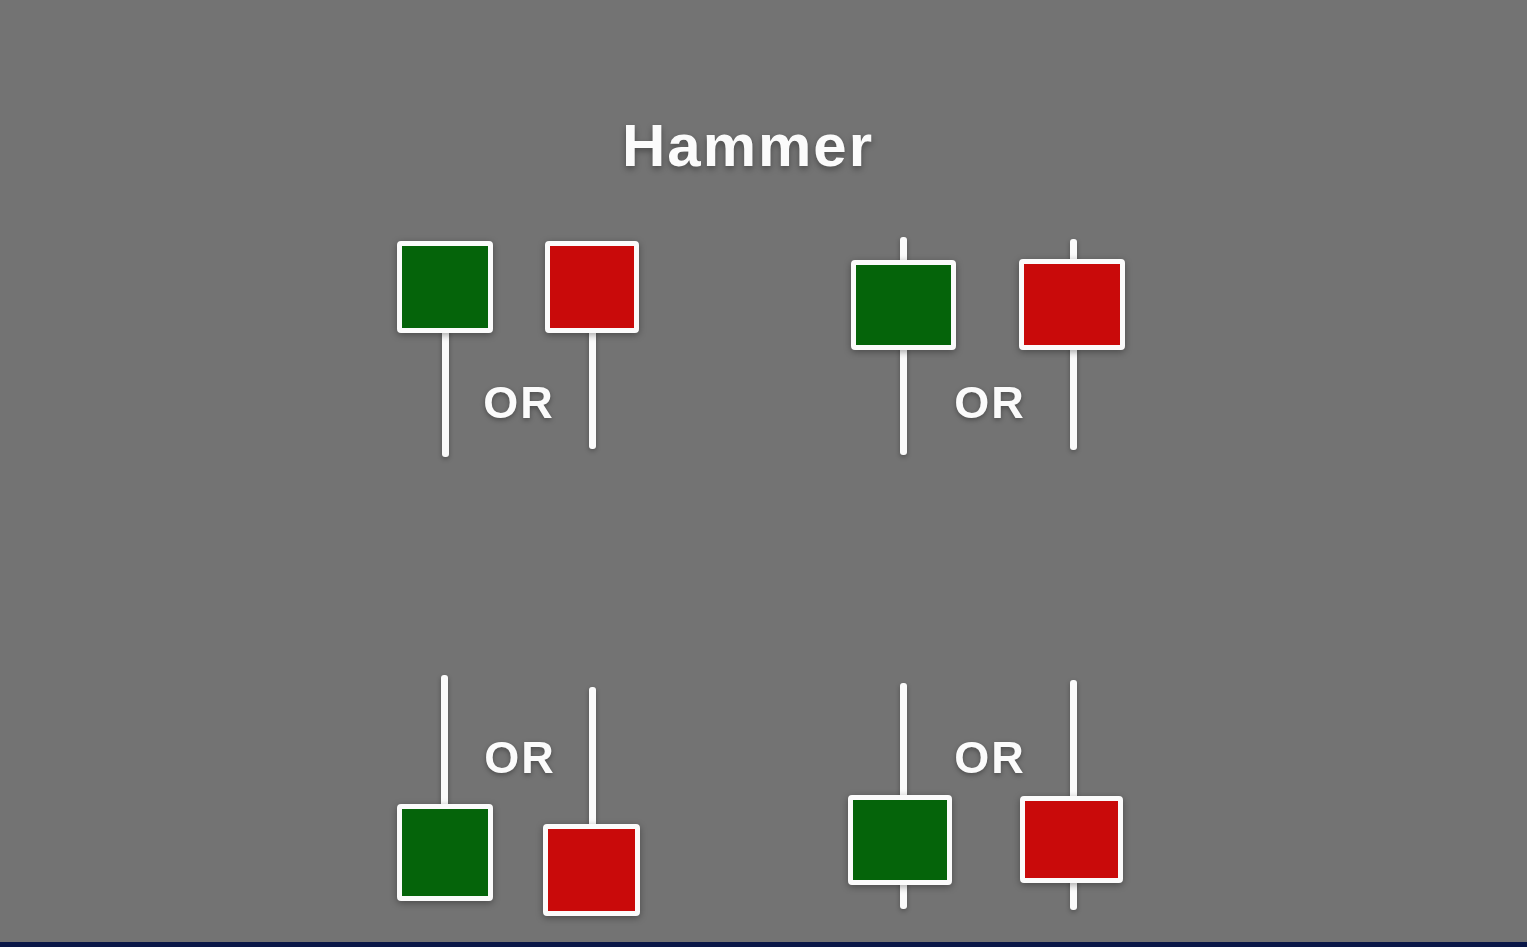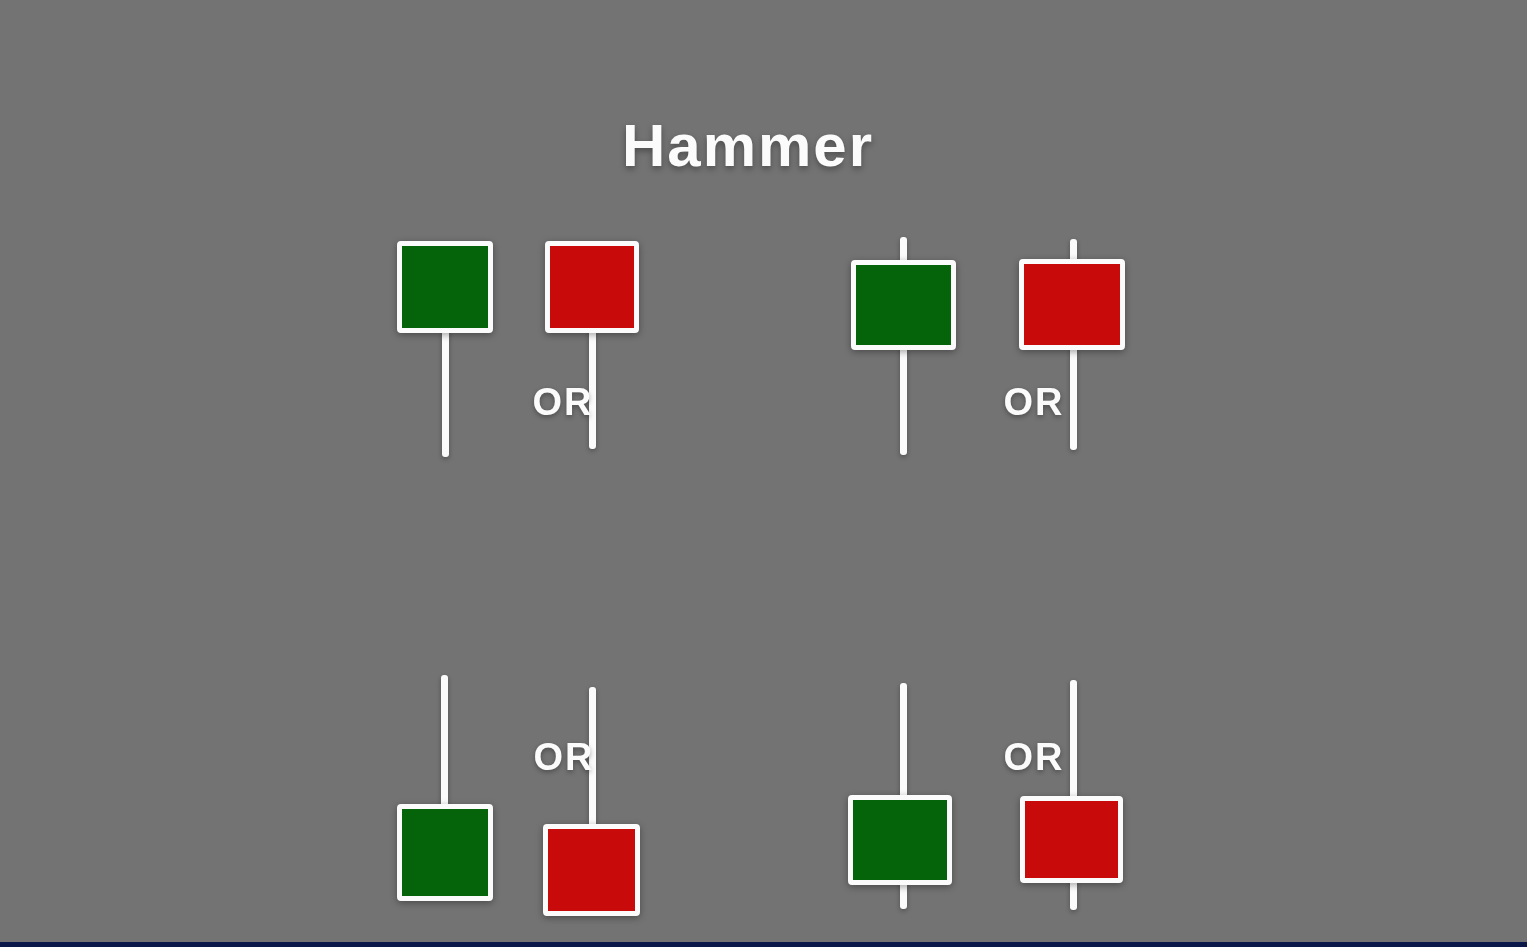--- a/index.html
+++ b/index.html
@@ -27,26 +27,25 @@
     white-space: nowrap;
     text-shadow: 0 3px 6px rgba(0,0,0,0.35);
   }
   #title-hammer   { left: 748px; top: 116px; }
   #title-inverted { left: 748px; top: 556px; }
 
   .or-label {
     position: absolute;
     transform: translate(-50%, -50%);
     color: #fbfbfb;
-    font-size: 38px;
+    font-size: 45px;
     font-weight: 700;
     letter-spacing: 2px;
     line-height: 1;
     text-shadow: 0 2px 5px rgba(0,0,0,0.35);
-    margin-left: 44px;
   }
   #or-0-0 { left: 519px; top: 402px; }
   #or-0-1 { left: 990px; top: 402px; }
   #or-1-0 { left: 520px; top: 757px; }
   #or-1-1 { left: 990px; top: 757px; }
 
   .group {
     position: absolute;
     left: 0; top: 0;
     width: 0; height: 0;

